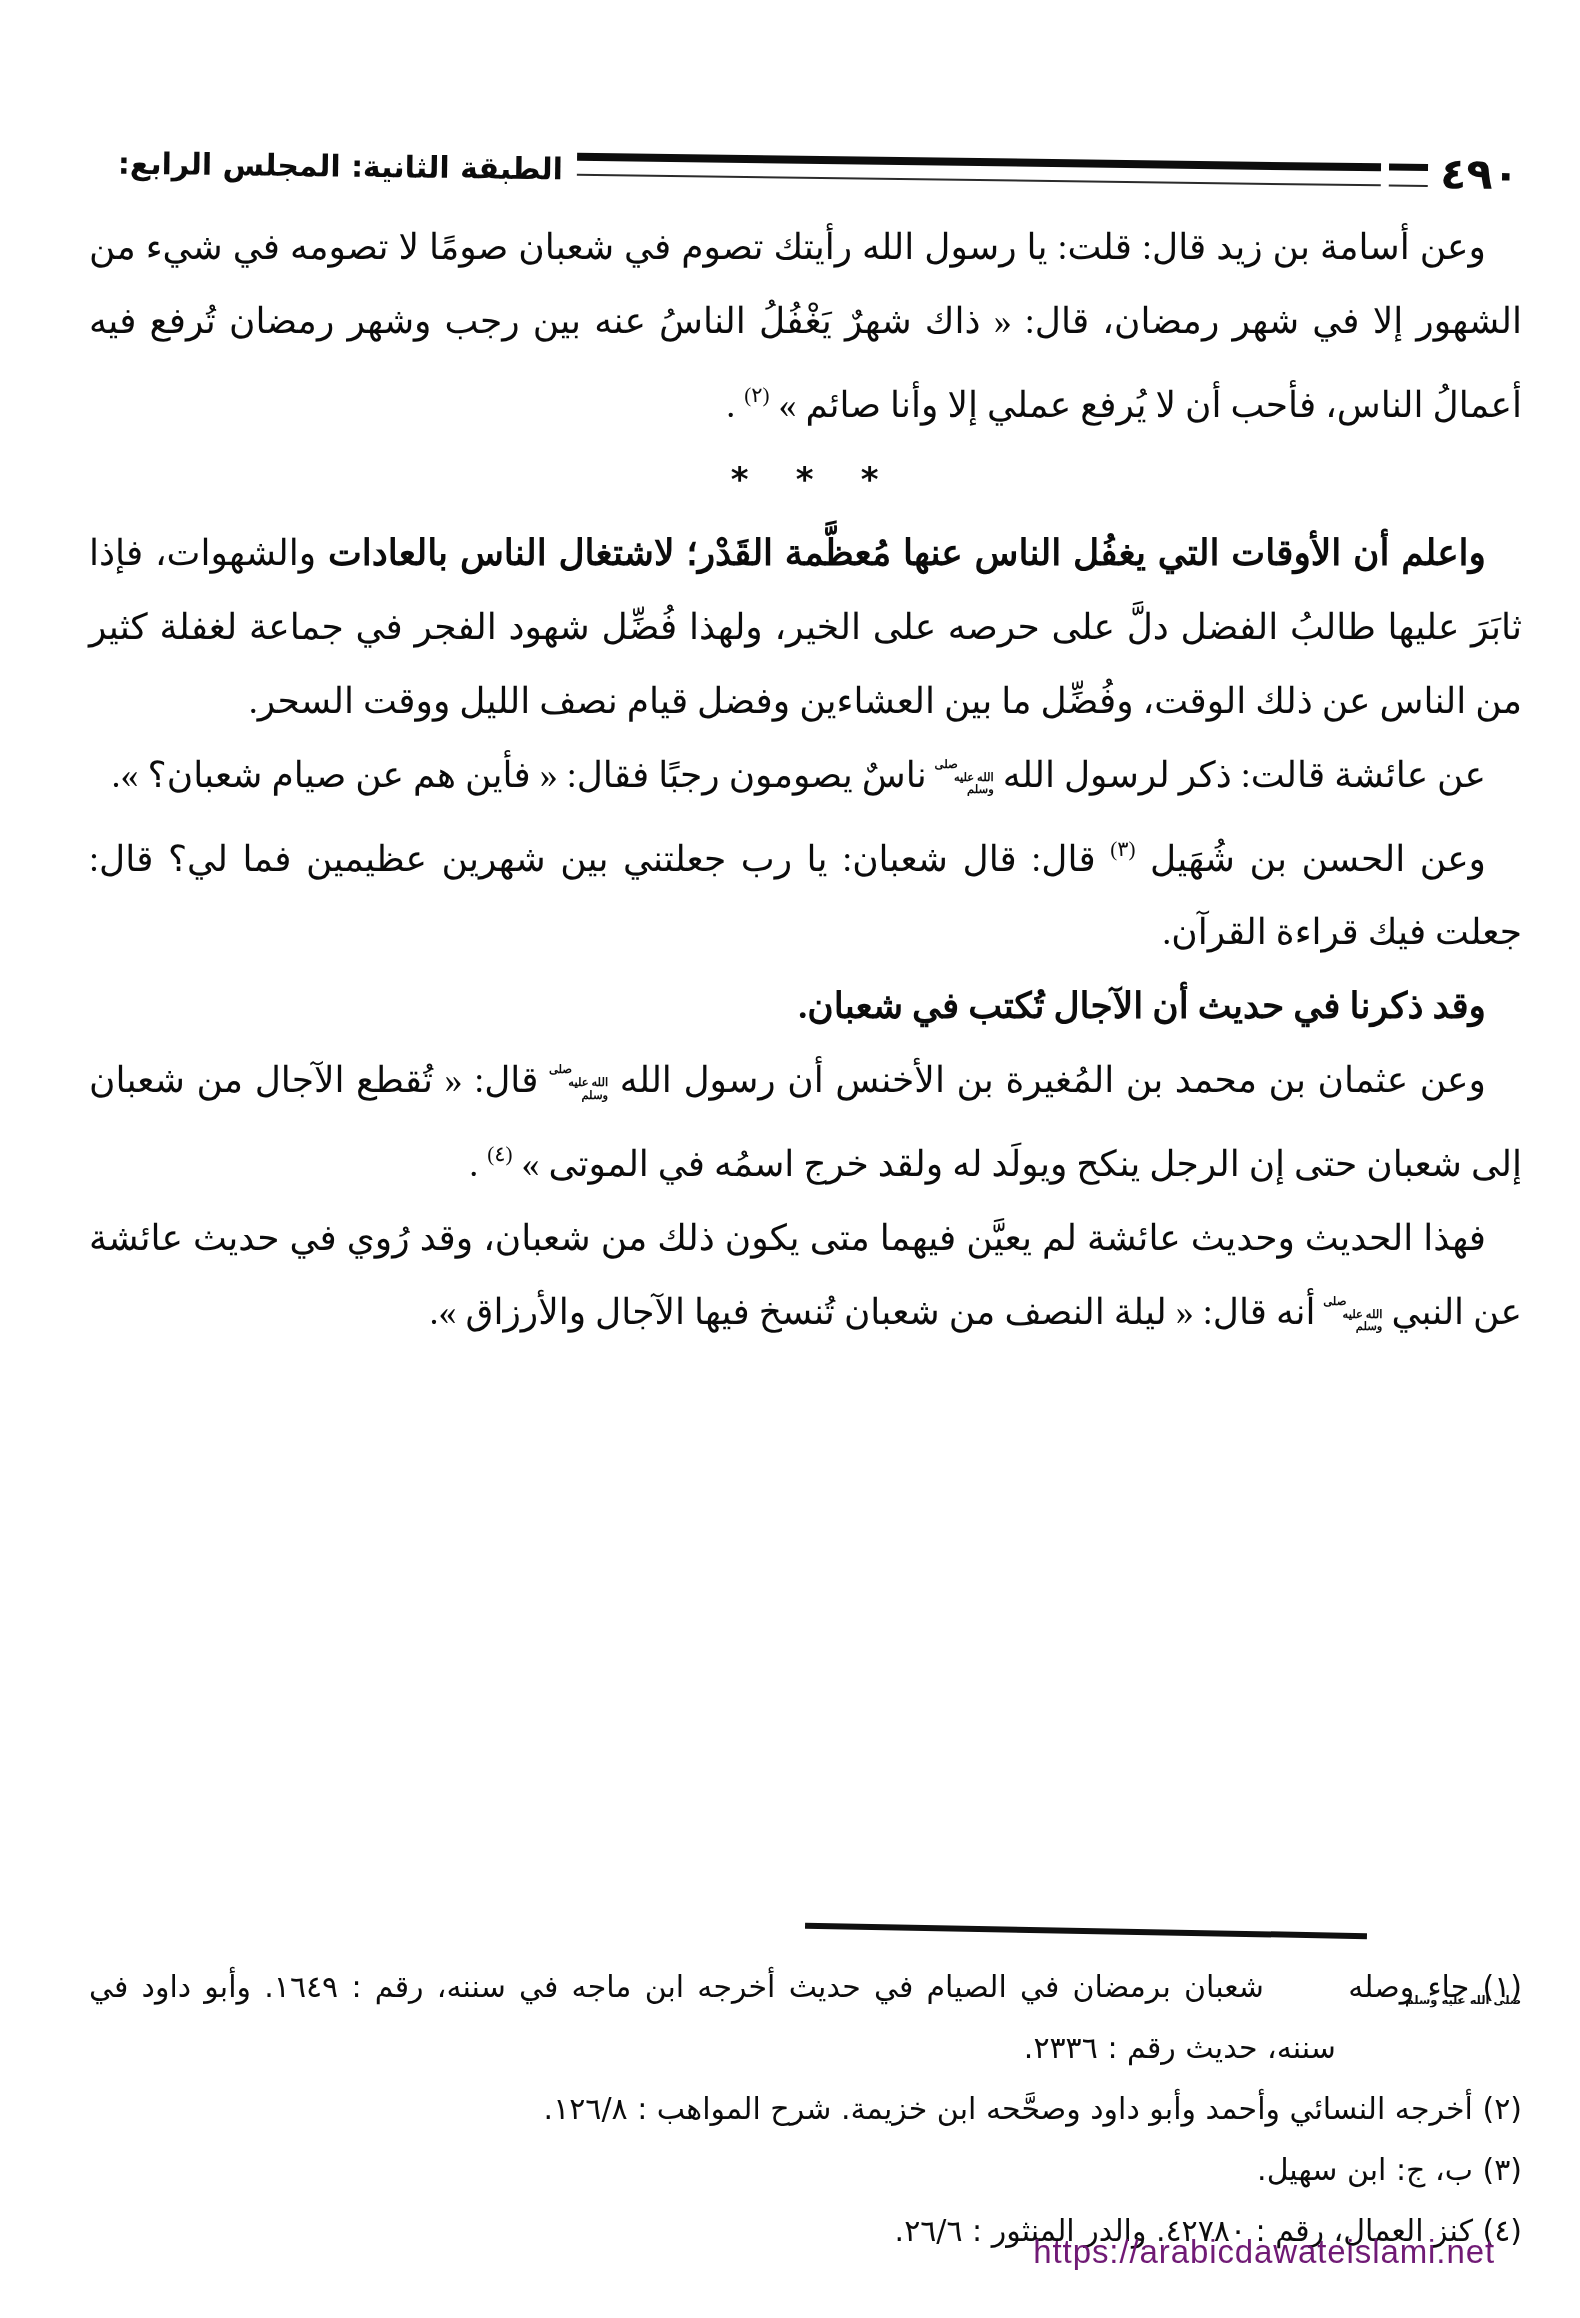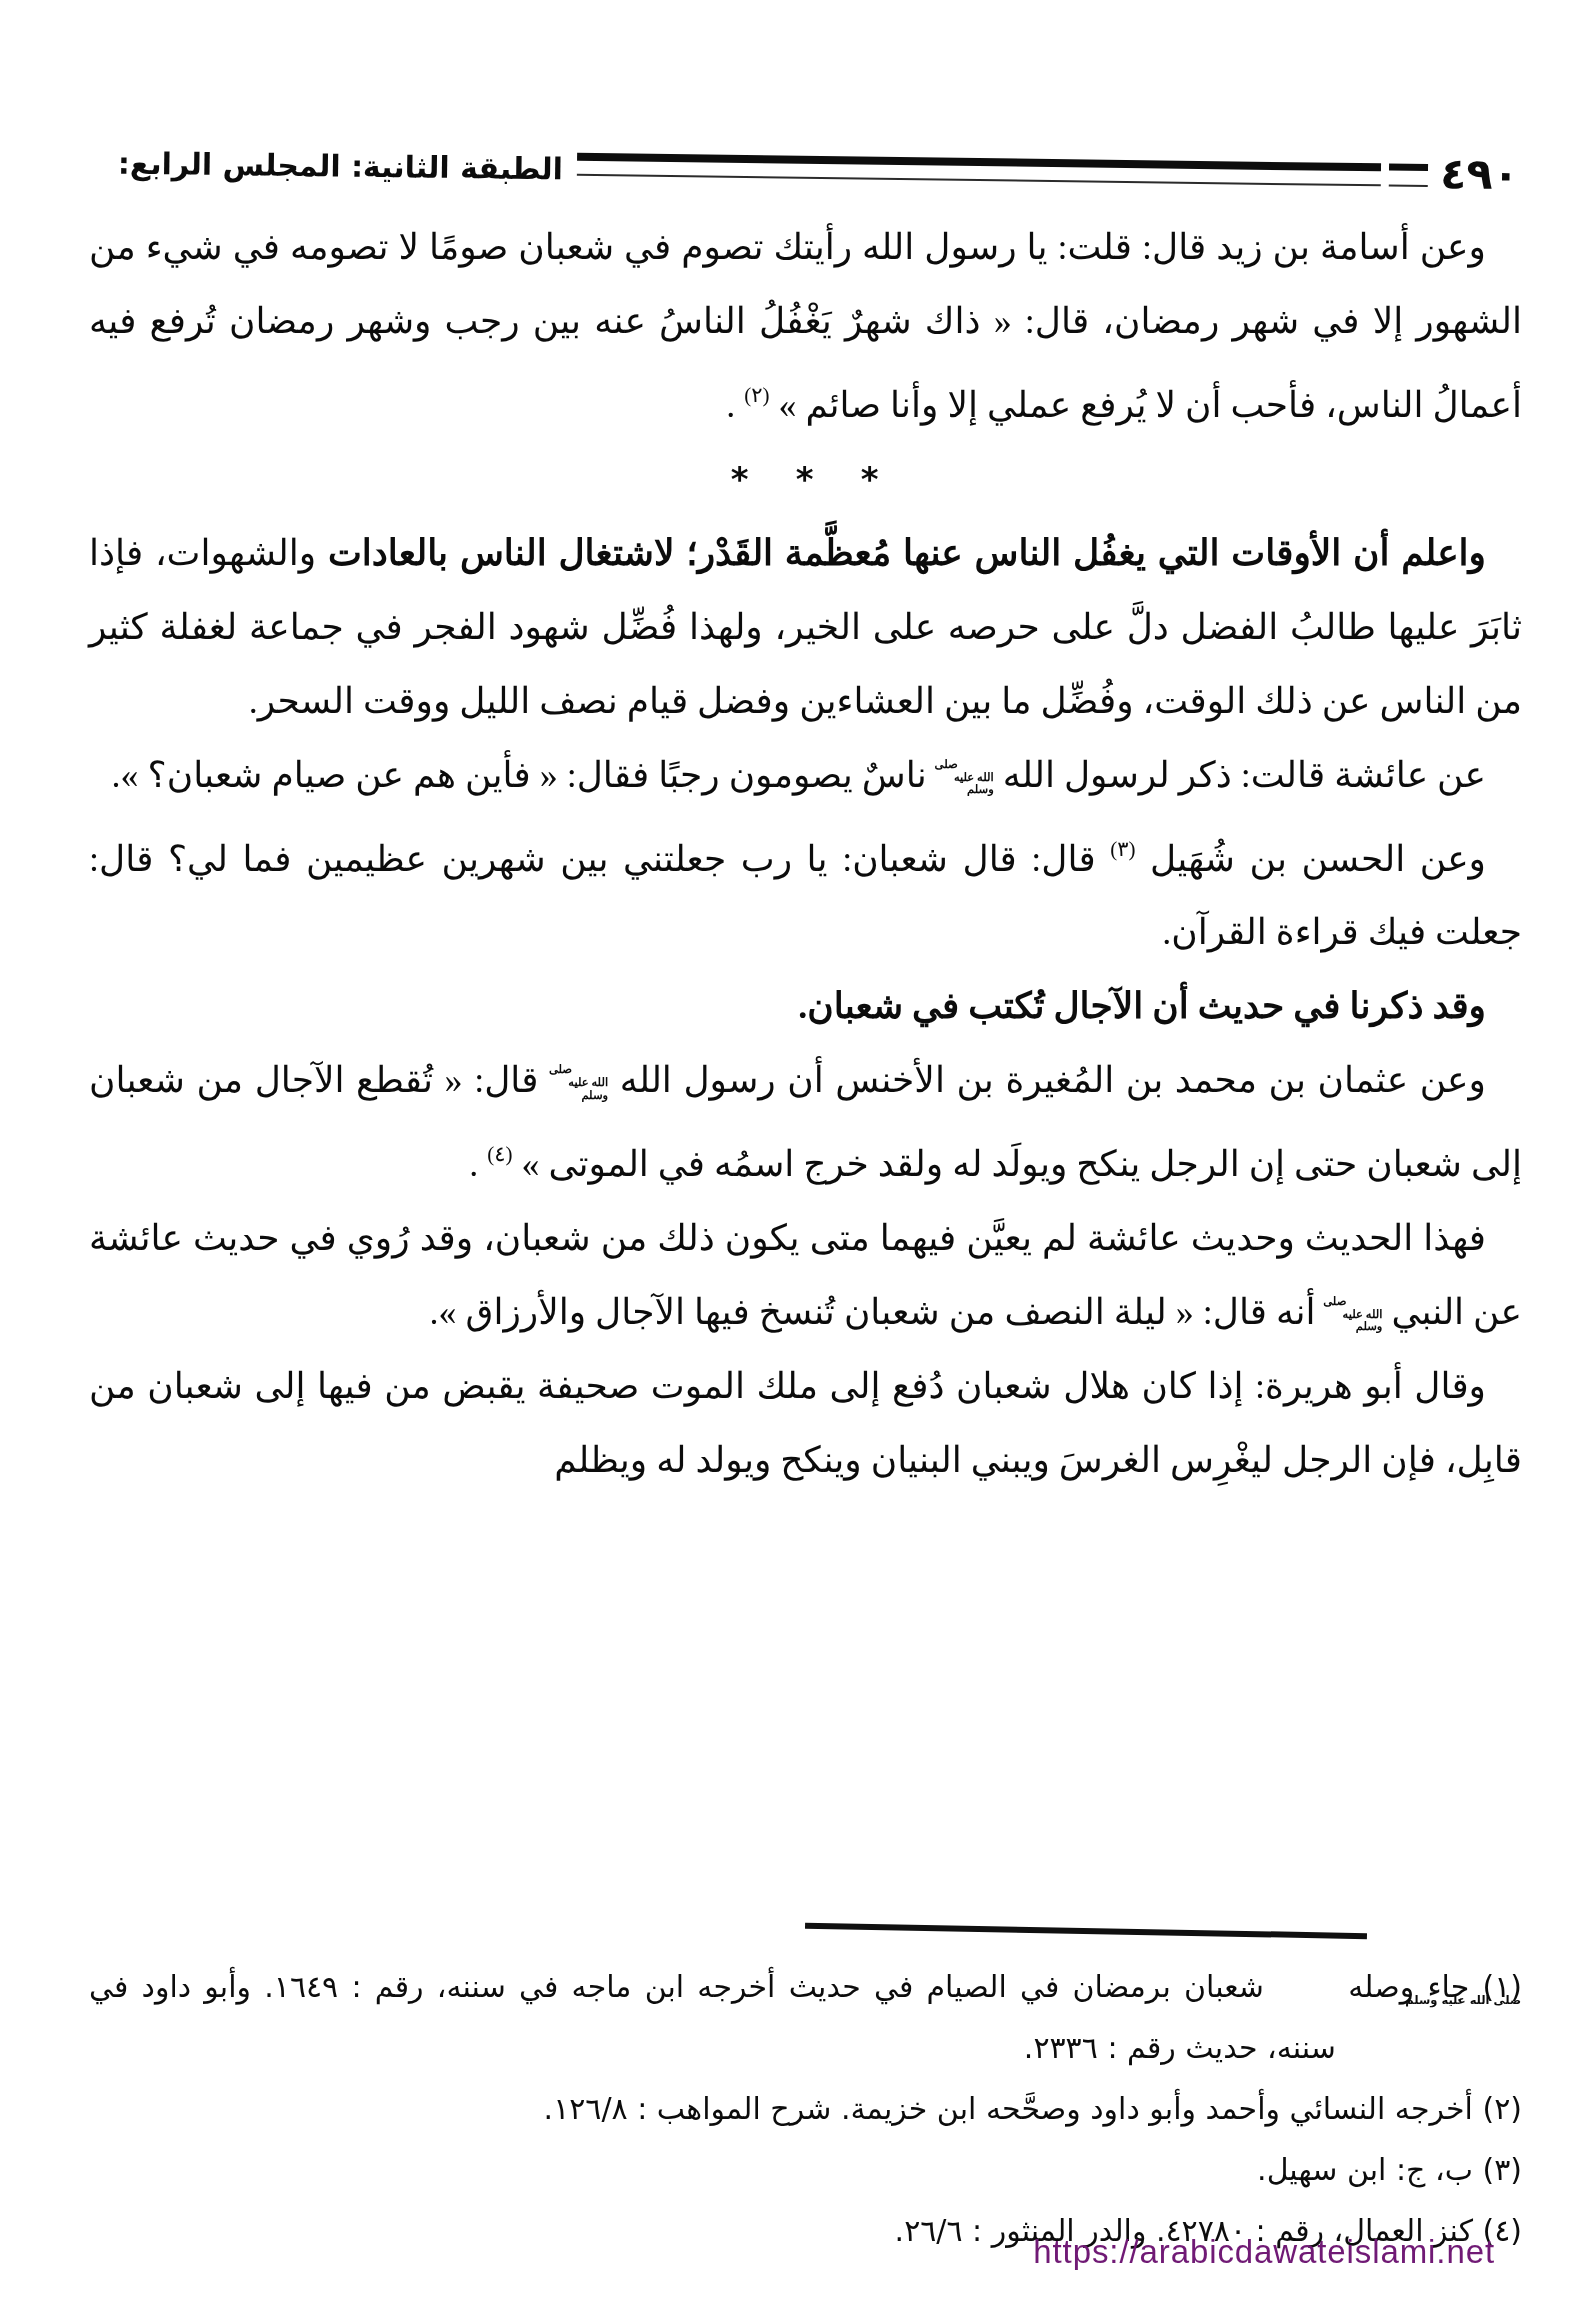--- a/index.html
+++ b/index.html
@@ -95,21 +95,20 @@
 
   <main class="body-text">
       <p class="para indented"><span class="seg-normal">وعن أسامة بن زيد قال: قلت: يا رسول الله رأيتك تصوم في شعبان صومًا لا تصومه في شيء من الشهور إلا في شهر رمضان، قال: « ذاك شهرٌ يَغْفُلُ الناسُ عنه بين رجب وشهر رمضان تُرفع فيه أعمالُ الناس، فأحب أن لا يُرفع عملي إلا وأنا صائم » </span><span class="seg-fnref">(٢)</span><span class="seg-normal"> .</span></p>
       <p class="stars">* * *</p>
       <p class="para indented"><span class="seg-bold">واعلم أن الأوقات التي يغفُل الناس عنها مُعظَّمة القَدْر؛ لاشتغال الناس بالعادات </span><span class="seg-normal">والشهوات، فإذا ثابَرَ عليها طالبُ الفضل دلَّ على حرصه على الخير، ولهذا فُضِّل شهود الفجر في جماعة لغفلة كثير من الناس عن ذلك الوقت، وفُضِّل ما بين العشاءين وفضل قيام نصف الليل ووقت السحر.</span></p>
       <p class="para indented"><span class="seg-normal">عن عائشة قالت: ذكر لرسول الله </span><span class="seg-honorific">صلى الله عليه وسلم</span><span class="seg-normal"> ناسٌ يصومون رجبًا فقال: « فأين هم عن صيام شعبان؟ ».</span></p>
       <p class="para indented"><span class="seg-normal">وعن الحسن بن شُهَيل </span><span class="seg-fnref">(٣)</span><span class="seg-normal"> قال: قال شعبان: يا رب جعلتني بين شهرين عظيمين فما لي؟ قال: جعلت فيك قراءة القرآن.</span></p>
       <p class="para indented"><span class="seg-bold">وقد ذكرنا في حديث أن الآجال تُكتب في شعبان.</span></p>
       <p class="para indented"><span class="seg-normal">وعن عثمان بن محمد بن المُغيرة بن الأخنس أن رسول الله </span><span class="seg-honorific">صلى الله عليه وسلم</span><span class="seg-normal"> قال: « تُقطع الآجال من شعبان إلى شعبان حتى إن الرجل ينكح ويولَد له ولقد خرج اسمُه في الموتى » </span><span class="seg-fnref">(٤)</span><span class="seg-normal"> .</span></p>
       <p class="para indented"><span class="seg-normal">فهذا الحديث وحديث عائشة لم يعيَّن فيهما متى يكون ذلك من شعبان، وقد رُوي في حديث عائشة عن النبي </span><span class="seg-honorific">صلى الله عليه وسلم</span><span class="seg-normal"> أنه قال: « ليلة النصف من شعبان تُنسخ فيها الآجال والأرزاق ».</span></p>
-      <p class="para indented"><span class="seg-normal">وقال أبو هريرة: إذا كان هلال شعبان دُفع إلى ملك الموت صحيفة يقبض من فيها إلى شعبان من قابِل، فإن الرجل ليغْرِس الغرسَ ويبني البنيان وينكح ويولد له ويظلم</span></p>
     </main>
 
   <div class="footnote-rule"></div>
 
   <section class="footnotes">
       <p class="footnote"><span class="seg-normal">(١) جاء وصله </span><span class="seg-honorific">صلى الله عليه وسلم</span><span class="seg-normal"> شعبان برمضان في الصيام في حديث أخرجه ابن ماجه في سننه، رقم : ١٦٤٩. وأبو داود في سننه، حديث رقم : ٢٣٣٦.</span></p>
       <p class="footnote"><span class="seg-normal">(٢) أخرجه النسائي وأحمد وأبو داود وصحَّحه ابن خزيمة. شرح المواهب : ١٢٦/٨.</span></p>
       <p class="footnote"><span class="seg-normal">(٣) ب، ج: ابن سهيل.</span></p>
       <p class="footnote"><span class="seg-normal">(٤) كنز العمال، رقم : ٤٢٧٨٠. والدر المنثور : ٢٦/٦.</span></p>
     </section>

